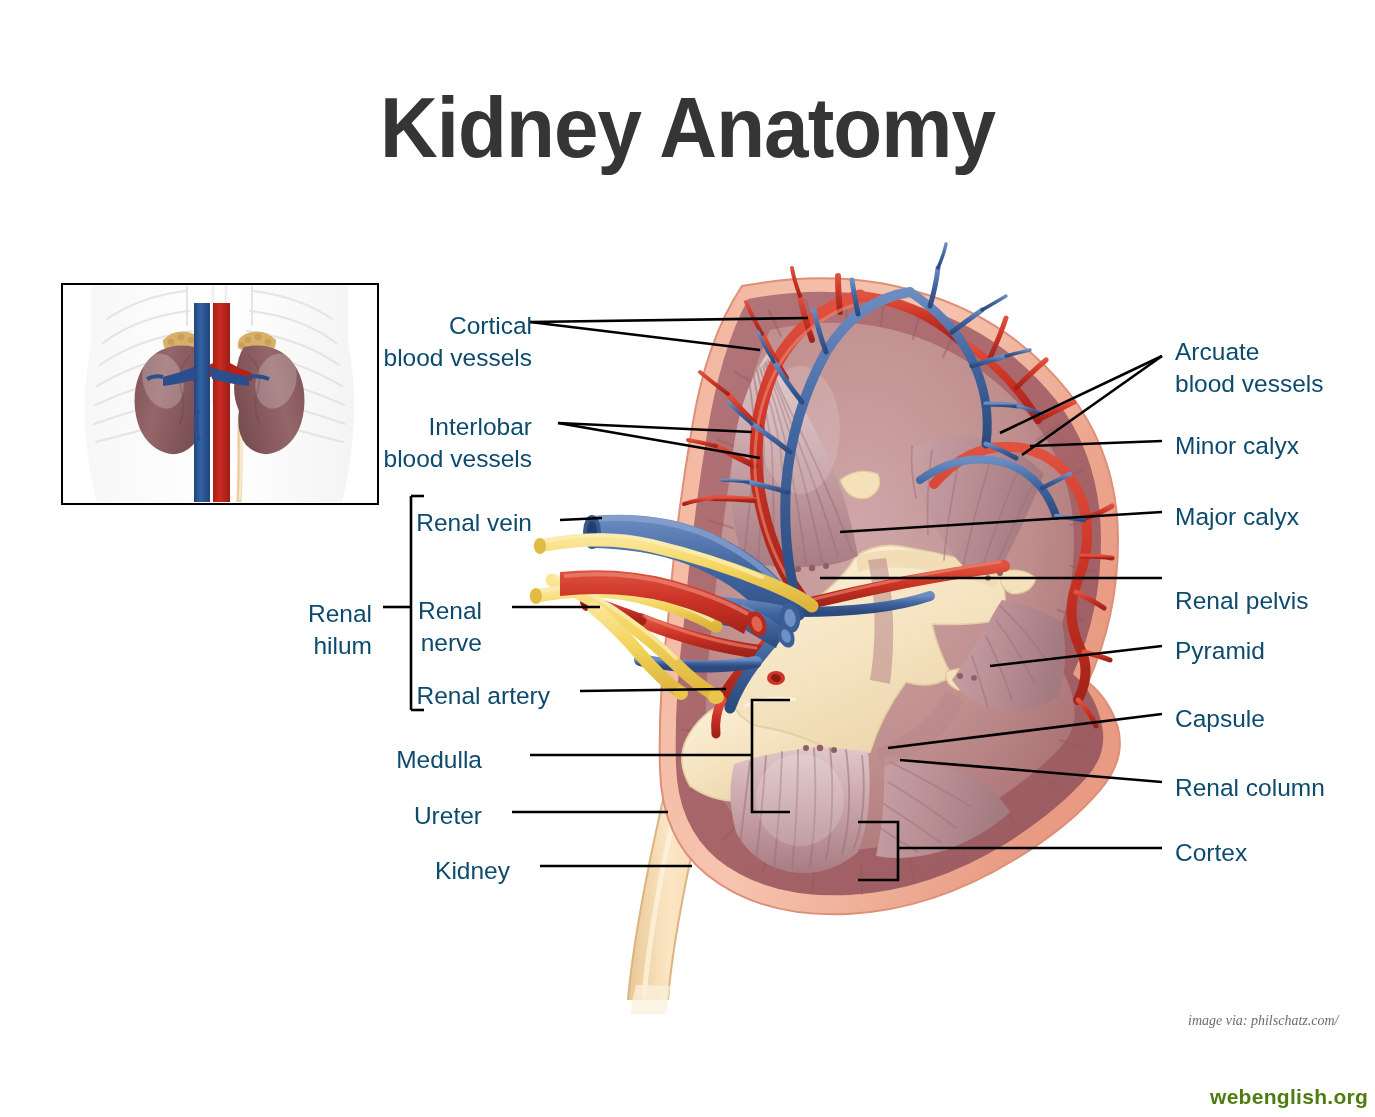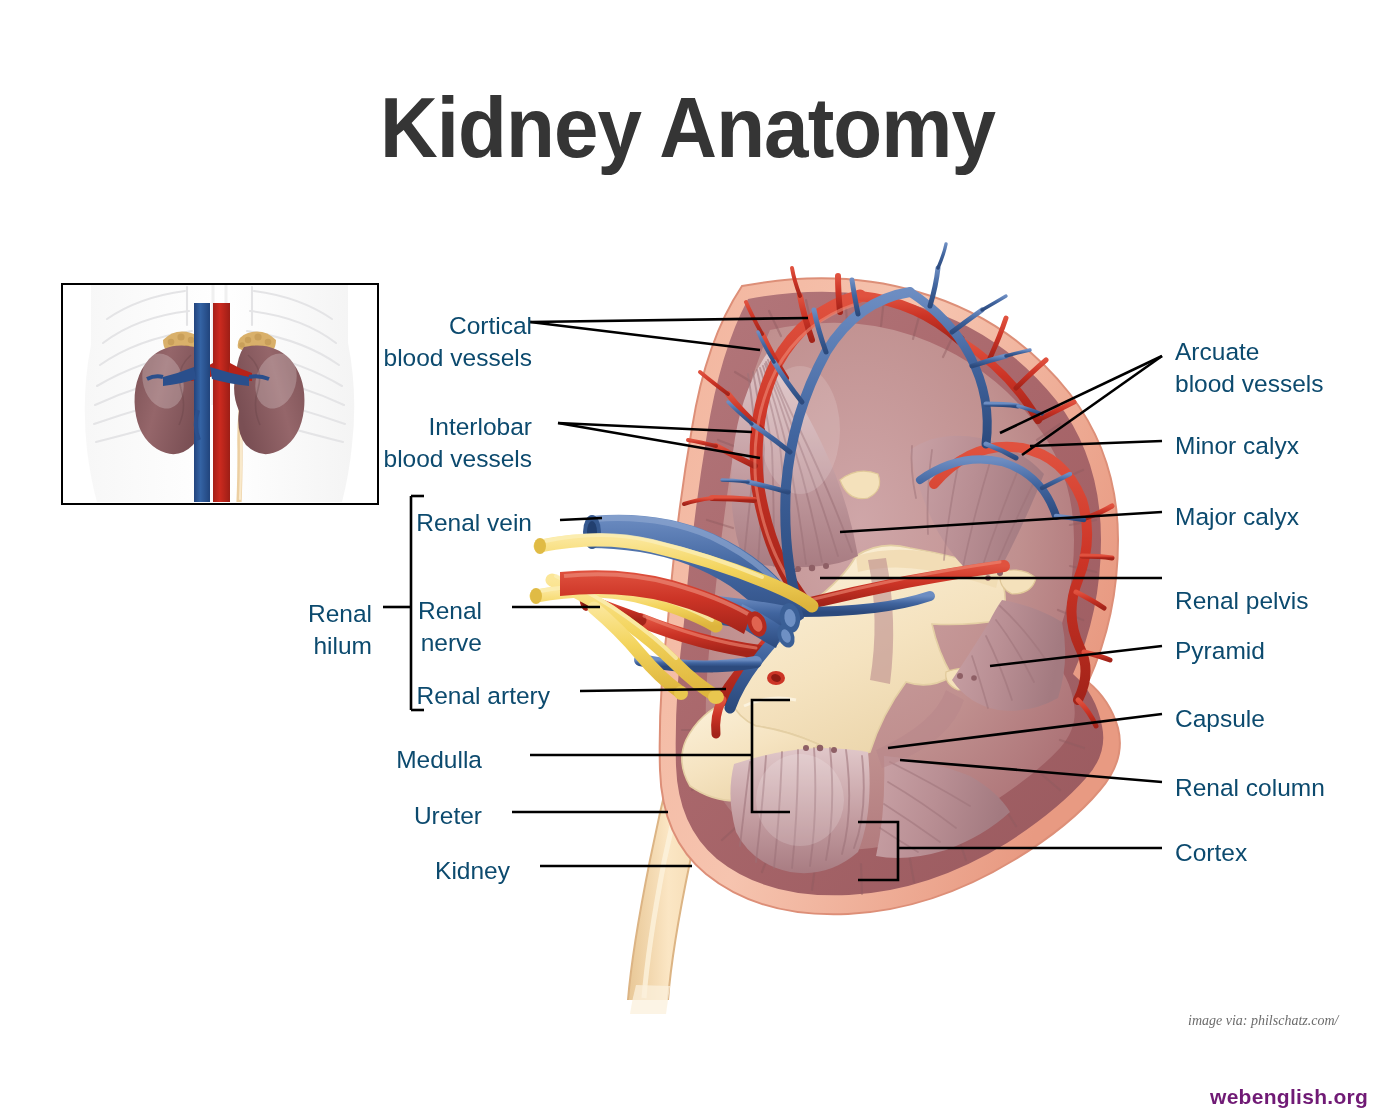--- a/index.html
+++ b/index.html
@@ -13,21 +13,21 @@
       transform:scaleX(0.93);transform-origin:50% 50%;white-space:nowrap;}
   .lbl{position:absolute;font-size:24.5px;color:#0c4a6e;line-height:1.32;
        white-space:pre-line;font-family:"Liberation Sans","DejaVu Sans",sans-serif;}
   .lbl.r{text-align:left;}
   .lbl.l{text-align:right;}
   #inset-frame{position:absolute;left:61px;top:283px;width:318px;height:222px;
        border:2.5px solid #000;background:#fff;box-sizing:border-box;overflow:hidden;}
   #attrib{position:absolute;left:1188px;top:1013px;font-size:14px;font-style:italic;
        color:#6c6c6c;white-space:nowrap;font-family:Liberation Serif, serif;}
   #watermark{position:absolute;left:1210px;top:1085px;font-size:21px;font-weight:bold;
-       color:#701a75;letter-spacing:.3px;white-space:nowrap;}
+       color:#4d7c0f;letter-spacing:.3px;white-space:nowrap;}
   svg{display:block;}
   #lines,#art{position:absolute;left:0;top:0;}
 </style>
 </head>
 <body>
 
 <div id="stage">
 
   <div id="page-title">Kidney Anatomy</div>
 

